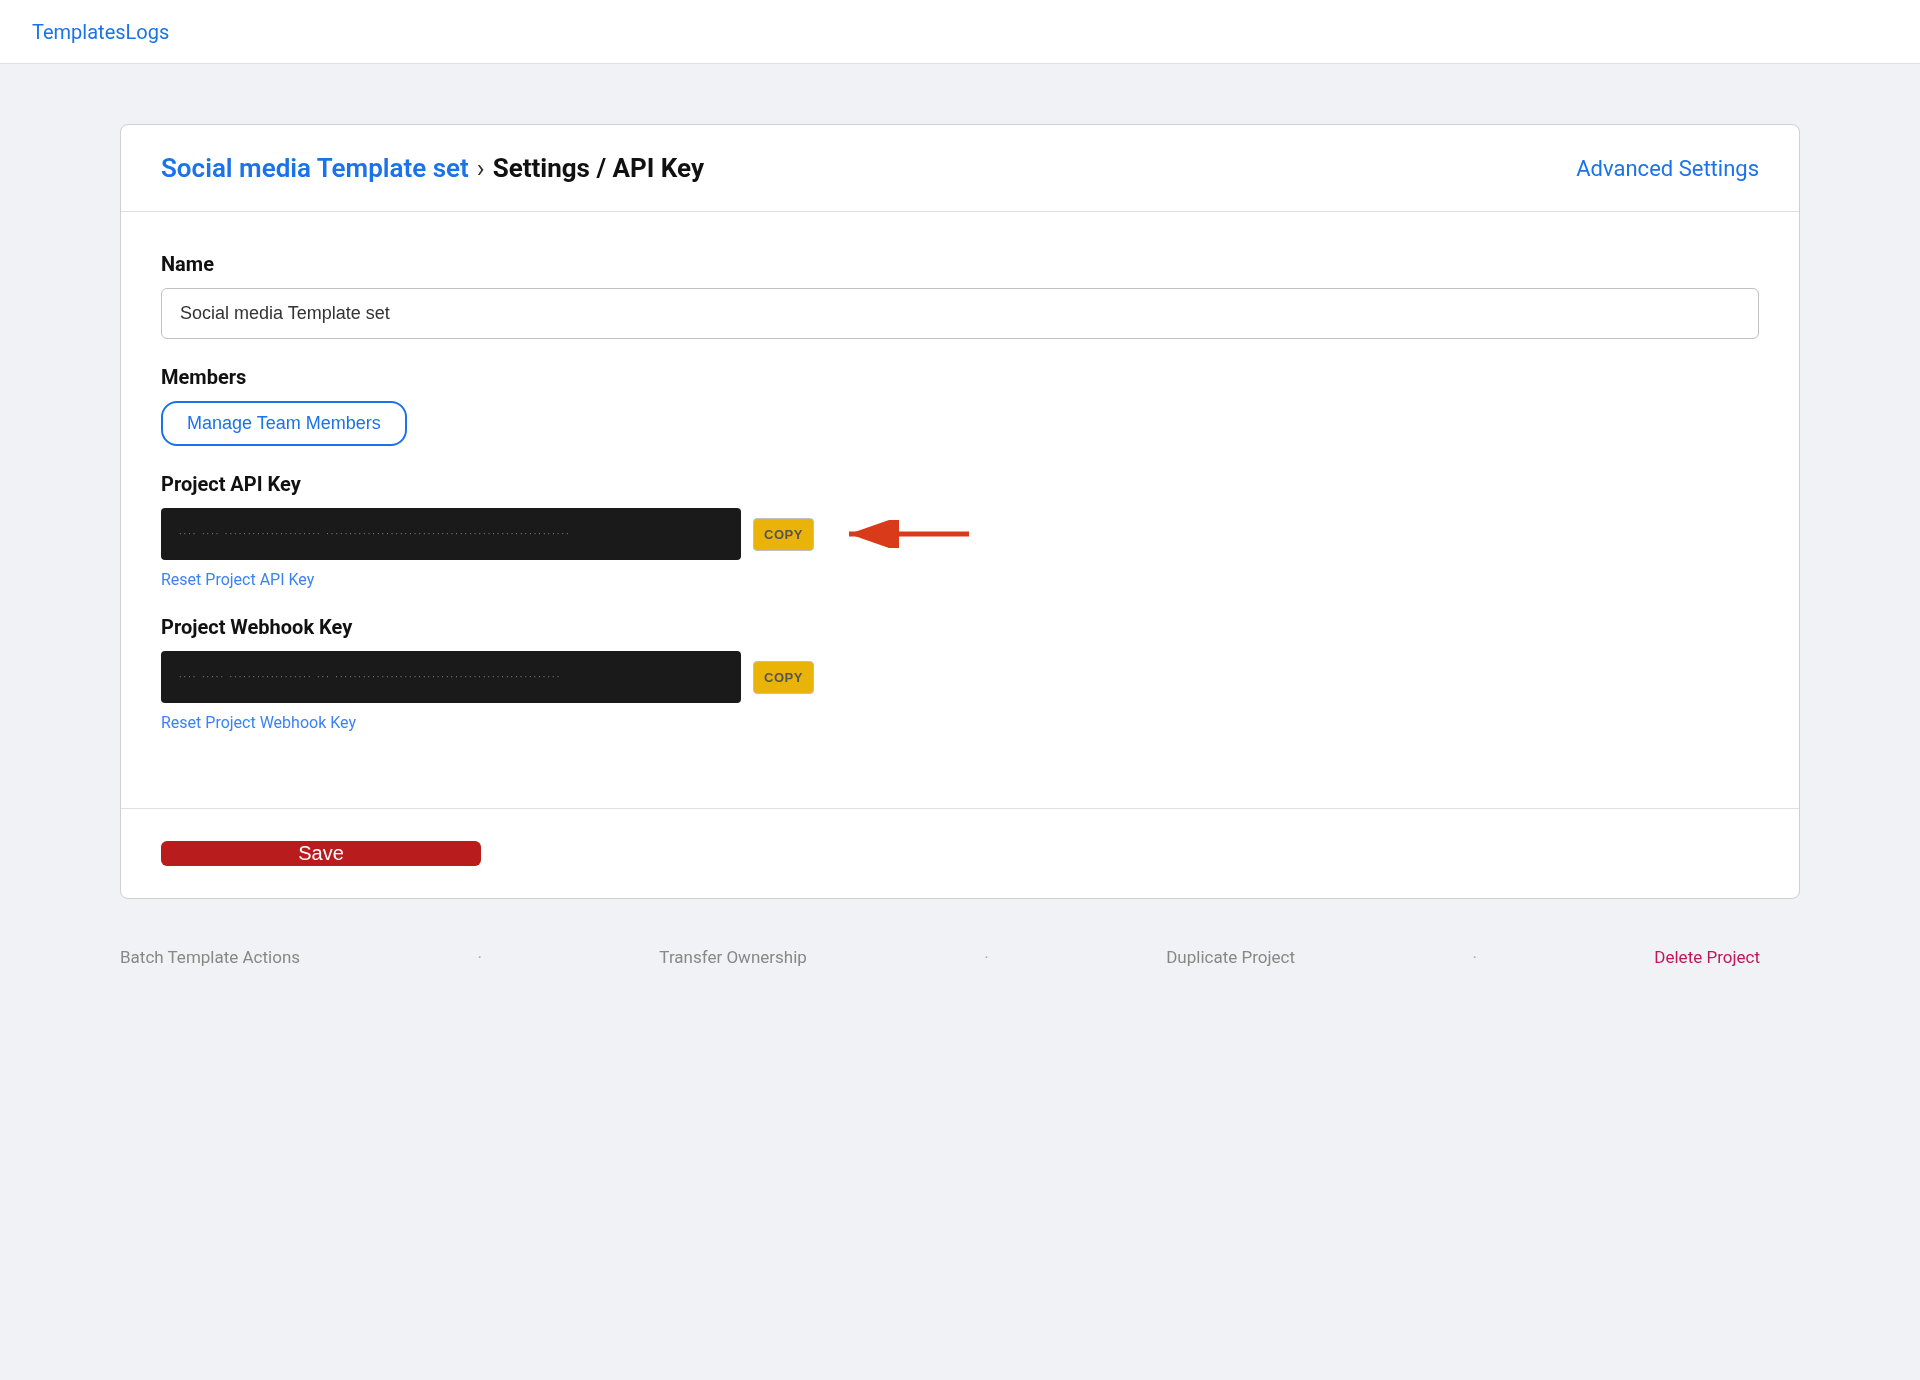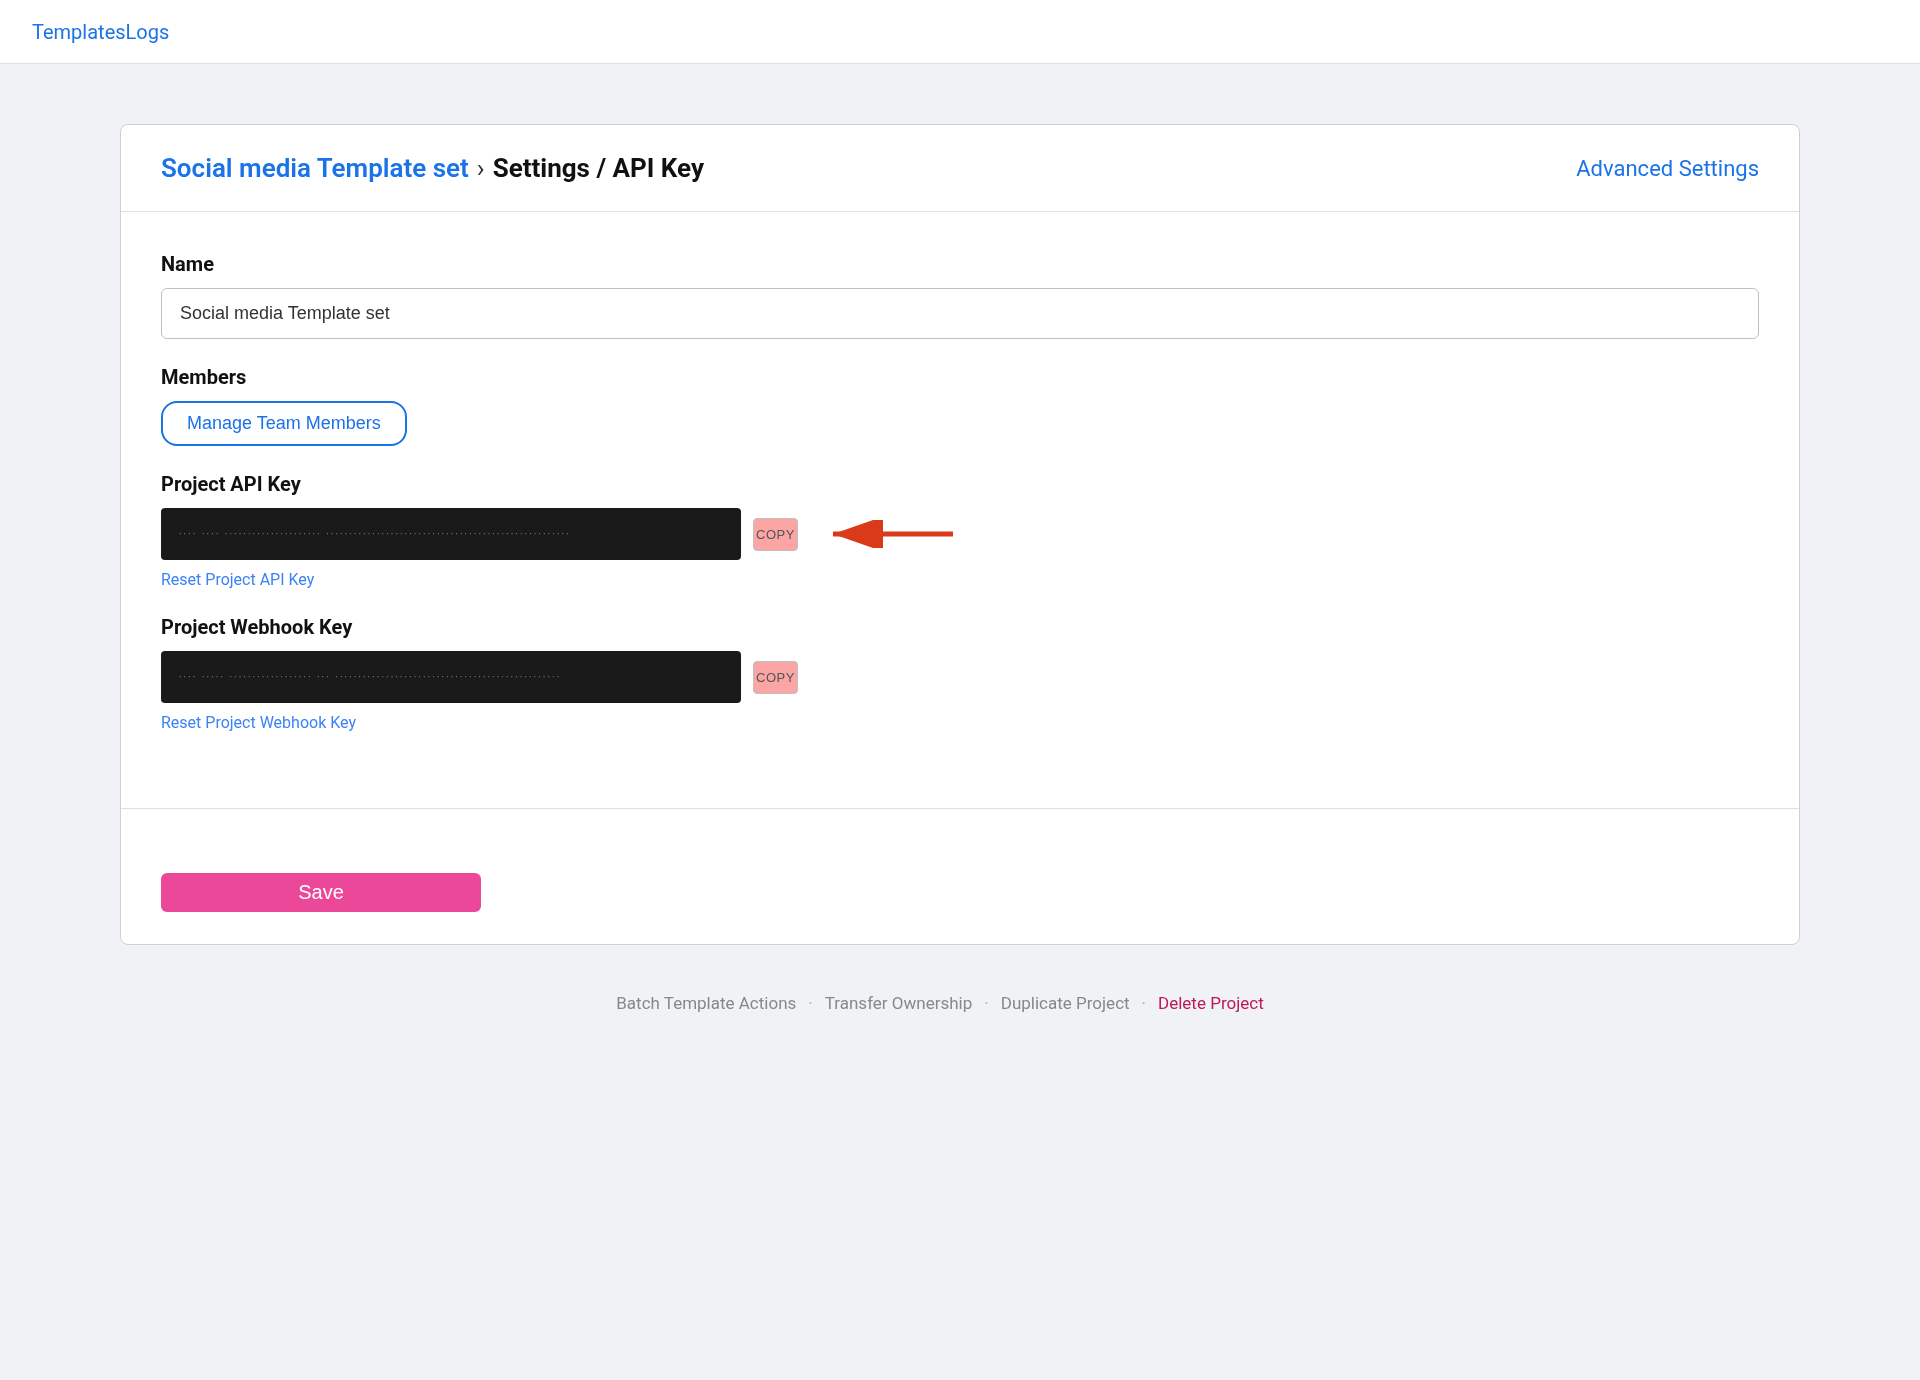--- a/index.html
+++ b/index.html
@@ -154,26 +154,26 @@
       color: #888;
       font-size: 10px;
       letter-spacing: 2px;
       white-space: nowrap;
       overflow: hidden;
       user-select: none;
     }
 
     .copy-btn {
       border: 1px solid #c0c0c0;
-      background: #fca5a5;
+      background: #eab308;
       color: #555;
-      padding: 8px 2px;
+      padding: 8px 10px;
       border-radius: 4px;
       font-size: 13px;
-      font-weight: 400;
+      font-weight: 700;
       cursor: pointer;
       letter-spacing: 0.5px;
     }
 
     
     .arrow-annotation {
       display: flex;
       align-items: center;
       margin-left: 8px;
     }
@@ -191,38 +191,37 @@
       text-align: right;
     }
 
     
     .card-footer {
       padding: 32px 40px;
       border-top: 1px solid #e0e0e0;
     }
 
     .save-btn {
-      background: #ec4899;
+      background: #b91c1c;
       color: #fff;
       border: none;
       border-radius: 6px;
-      padding: 8px 0;
+      padding: 1px 0;
       width: 320px;
       font-size: 20px;
       font-weight: 500;
       cursor: pointer;
-      margin-top: 32px;
     }
 
     
     .bottom-actions {
       display: flex;
       align-items: center;
-      justify-content: center;
-      gap: 12px;
+      justify-content: space-between;
+      gap: 4px;
       padding: 28px 40px 0 0;
       margin-top: 20px;
     }
 
     .bottom-action-link {
       color: #888;
       font-size: 17px;
       text-decoration: none;
       cursor: pointer;
     }

